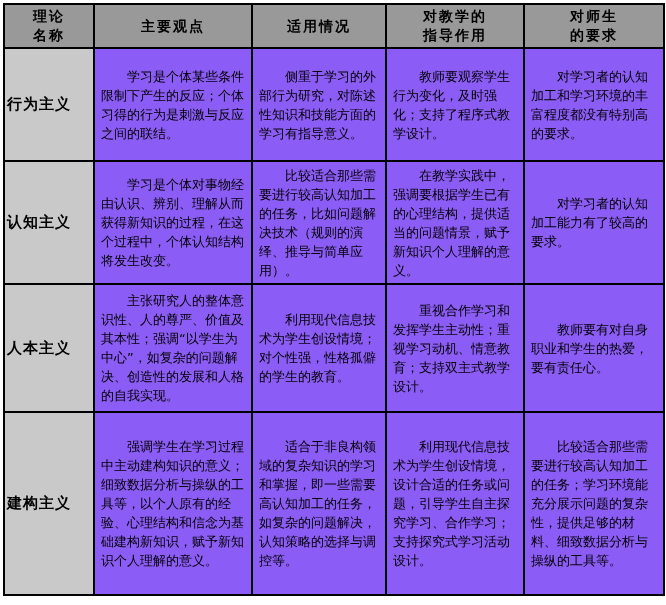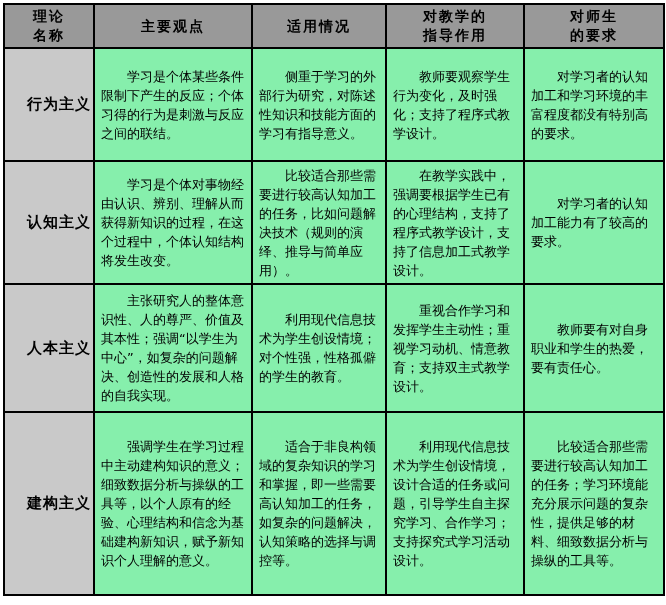--- a/index.html
+++ b/index.html
@@ -30,27 +30,27 @@
     vertical-align: middle;
     white-space: pre-line;
     letter-spacing: 2px;
     padding: 2px;
   }
   .theory-table tbody th.row-label {
     background: #c9c9c9;
     font-weight: bold;
     font-size: 15px;
     letter-spacing: 1px;
-    text-align: right;
+    text-align: left;
     vertical-align: middle;
     padding: 2px;
     margin-top: 37px;
   }
   .theory-table td {
-    background: #86efac;
+    background: #8b5cf6;
     font-size: 13px;
     line-height: 19px;
     text-align: left;
     vertical-align: middle;
     text-indent: 2em;
     padding: 3px 6px;
   }
   tr.row-header { height: 42px; }
   tr.row-1 { height: 113px; }
   tr.row-2 { height: 123px; }
@@ -85,21 +85,21 @@
       <th class="row-label">行为主义</th>
       <td>学习是个体某些条件限制下产生的反应；个体习得的行为是刺激与反应之间的联结。</td>
       <td>侧重于学习的外部行为研究，对陈述性知识和技能方面的学习有指导意义。</td>
       <td>教师要观察学生行为变化，及时强化；支持了程序式教学设计。</td>
       <td>对学习者的认知加工和学习环境的丰富程度都没有特别高的要求。</td>
     </tr>
     <tr class="row-2">
       <th class="row-label">认知主义</th>
       <td>学习是个体对事物经由认识、辨别、理解从而获得新知识的过程，在这个过程中，个体认知结构将发生改变。</td>
       <td>比较适合那些需要进行较高认知加工的任务，比如问题解决技术（规则的演绎、推导与简单应用）。</td>
-      <td>在教学实践中，强调要根据学生已有的心理结构，支持了程序式教学设计，支持了信息加工式教学设计。</td>
+      <td>在教学实践中，强调要根据学生已有的心理结构，提供适当的问题情景，赋予新知识个人理解的意义。</td>
       <td>对学习者的认知加工能力有了较高的要求。</td>
     </tr>
     <tr class="row-3">
       <th class="row-label">人本主义</th>
       <td>主张研究人的整体意识性、人的尊严、价值及其本性；强调“以学生为中心”，如复杂的问题解决、创造性的发展和人格的自我实现。</td>
       <td>利用现代信息技术为学生创设情境；对个性强，性格孤僻的学生的教育。</td>
       <td>重视合作学习和发挥学生主动性；重视学习动机、情意教育；支持双主式教学设计。</td>
       <td>教师要有对自身职业和学生的热爱，要有责任心。</td>
     </tr>
     <tr class="row-4">

